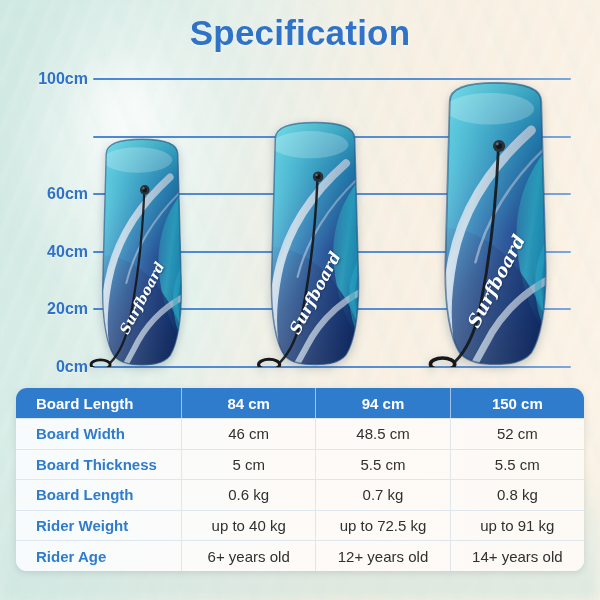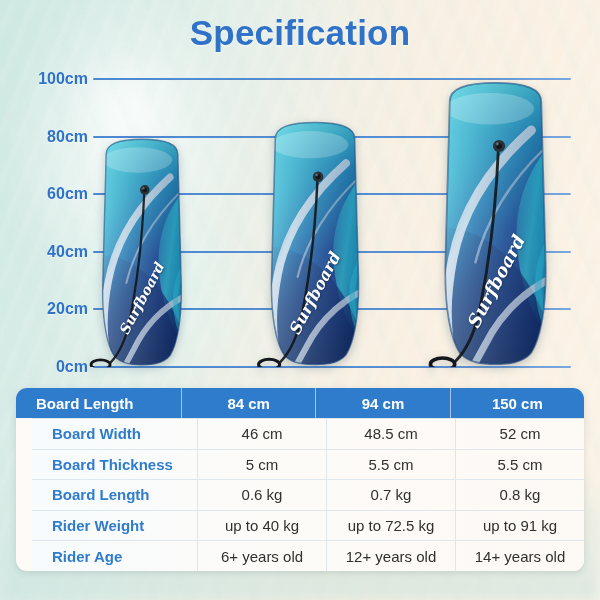--- a/index.html
+++ b/index.html
@@ -186,21 +186,20 @@
     height: 29.6px;
     align-items: stretch;
   }
   .srow.header {
     background: #2f7ccd;
     height: 30px;
   }
   .srow:not(.header) {
     background: linear-gradient(90deg, #f7fbfd 0%, #fdfbf8 45%, #fdf9f5 100%);
     border-top: 1px solid #dfe7ee;
-    margin-left: 16px;
   }
   .scell {
     display: flex;
     align-items: center;
     justify-content: center;
     box-sizing: border-box;
     font-size: 15px;
     color: #30312f;
   }
   .scell.label {
@@ -241,21 +240,20 @@
 
   <div class="title">Specification</div>
 
   <div class="chart">
     <div id="gridlines">
         <div class="gridrow" style="top: 79px;">
           <div class="tick-label">100cm</div>
           <div class="tick-line"></div>
         </div>
         <div class="gridrow" style="top: 136.6px;">
-          <div class="tick-label">80cm</div>
           <div class="tick-line"></div>
         </div>
         <div class="gridrow" style="top: 194.2px;">
           <div class="tick-label">60cm</div>
           <div class="tick-line"></div>
         </div>
         <div class="gridrow" style="top: 251.8px;">
           <div class="tick-label">40cm</div>
           <div class="tick-line"></div>
         </div>

